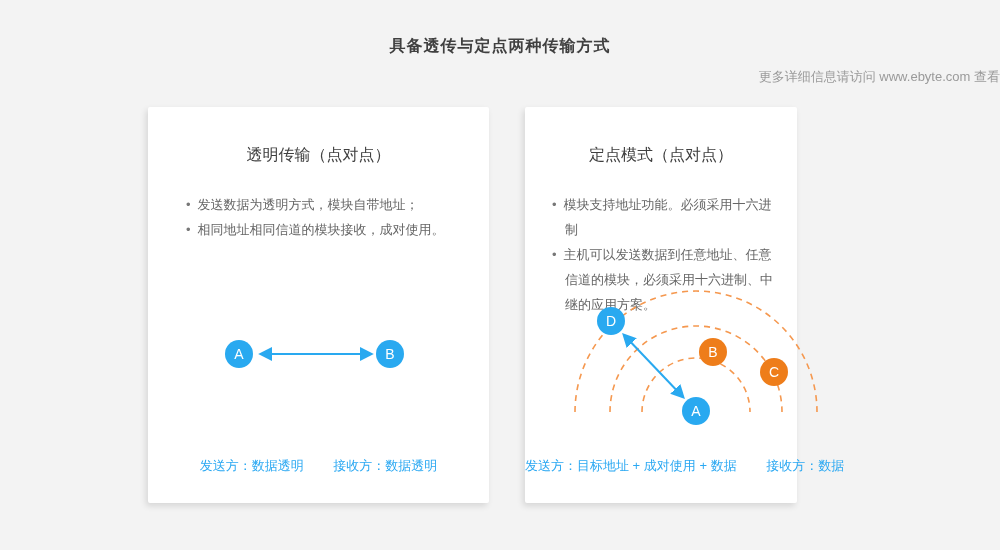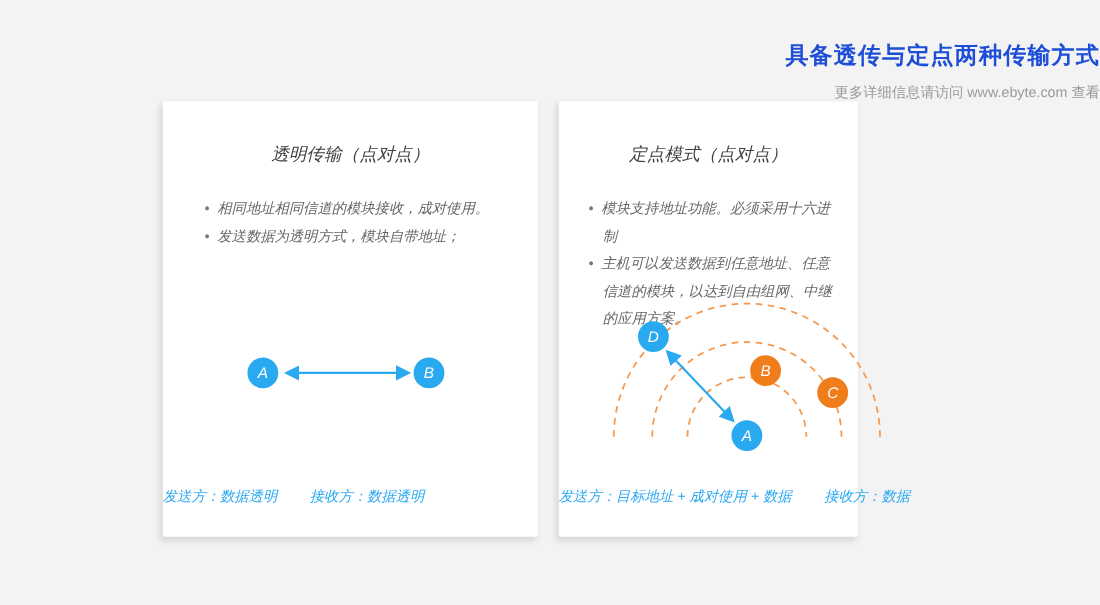--- a/index.html
+++ b/index.html
@@ -9,40 +9,39 @@
     height: 550px;
     background: #f3f3f3;
     font-family: "Liberation Sans", "DejaVu Sans", sans-serif;
     overflow: hidden;
   }
   .page { position: relative; width: 1000px; height: 550px; }
 
   .page-title {
     margin: 0;
     padding-top: 36px;
-    text-align: right;
-    font-size: 21px;
+    text-align: center;
+    font-size: 16px;
     font-weight: bold;
-    color: #1d4ed8;
+    color: #404040;
     letter-spacing: 1px;
   }
   .page-subtitle {
     margin: 11px 0 0;
     text-align: right;
     font-size: 13px;
     color: #9a9a9a;
   }
 
   .cards {
     position: absolute;
     left: 148px;
-    top: 92px;
+    top: 107px;
     display: flex;
-    gap: 19px;
-    font-style: italic;
+    gap: 36px;
   }
   .card {
     position: relative;
     width: 341px;
     height: 396px;
     box-sizing: border-box;
     background: #ffffff;
     border-radius: 2px;
     box-shadow: -2px 3px 6px rgba(0,0,0,0.12);
   }
@@ -75,42 +74,42 @@
     font-family: "Liberation Sans", "DejaVu Sans", sans-serif;
     font-size: 14px;
     fill: #ffffff;
   }
 
   .card-footer {
     position: absolute;
     left: 0;
     right: 0;
     bottom: 28px;
-    text-align: left;
+    text-align: center;
     font-size: 13px;
     color: #2aa8f2;
     white-space: nowrap;
   }
   .card-footer .fspan + .fspan { margin-left: 26px; }
 </style>
 </head>
 <body>
 
 <div class="page">
 
   <h1 class="page-title">具备透传与定点两种传输方式</h1>
   <p class="page-subtitle">更多详细信息请访问 www.ebyte.com 查看</p>
 
   <div class="cards">
 
     <section class="card card-transparent">
       <h2 class="card-title">透明传输（点对点）</h2>
       <ul class="bullets">
+        <li>发送数据为透明方式，模块自带地址；</li>
         <li>相同地址相同信道的模块接收，成对使用。</li>
-        <li>发送数据为透明方式，模块自带地址；</li>
       </ul>
 
       <svg class="diagram diagram-transparent" width="341" height="80" viewBox="0 0 341 80">
         <defs>
           <marker id="arrowBlueL" viewBox="0 0 10 10" refX="8" refY="5" markerWidth="7" markerHeight="7" orient="auto-start-reverse">
             <path d="M0,0 L10,5 L0,10 z" fill="#29a9f0"></path>
           </marker>
         </defs>
         <line x1="113" y1="36" x2="223" y2="36" stroke="#29a9f0" stroke-width="2" marker-start="url(#arrowBlueL)" marker-end="url(#arrowBlueL)"></line>
         <circle cx="91" cy="36" r="14" fill="#29a9f0"></circle>
@@ -122,21 +121,21 @@
       <div class="card-footer">
         <span class="fspan">发送方：数据透明</span>
         <span class="fspan">接收方：数据透明</span>
       </div>
     </section>
 
     <section class="card card-fixed" style="width:272px">
       <h2 class="card-title">定点模式（点对点）</h2>
       <ul class="bullets">
         <li>模块支持地址功能。必须采用十六进制</li>
-        <li>主机可以发送数据到任意地址、任意信道的模块，以达到自由组网、中继的应用方案。</li>
+        <li>主机可以发送数据到任意地址、任意信道的模块，必须采用十六进制、中继的应用方案。</li>
       </ul>
 
       <svg class="diagram diagram-fixed" width="340" height="165" viewBox="0 0 340 165">
         <defs>
           <marker id="arrowBlueR" viewBox="0 0 10 10" refX="8" refY="5" markerWidth="7" markerHeight="7" orient="auto-start-reverse">
             <path d="M0,0 L10,5 L0,10 z" fill="#29a9f0"></path>
           </marker>
         </defs>
 
         <path d="M 50 145 A 121 121 0 0 1 292 145" fill="none" stroke="#f5984f" stroke-width="1.6" stroke-dasharray="6 5"></path>

